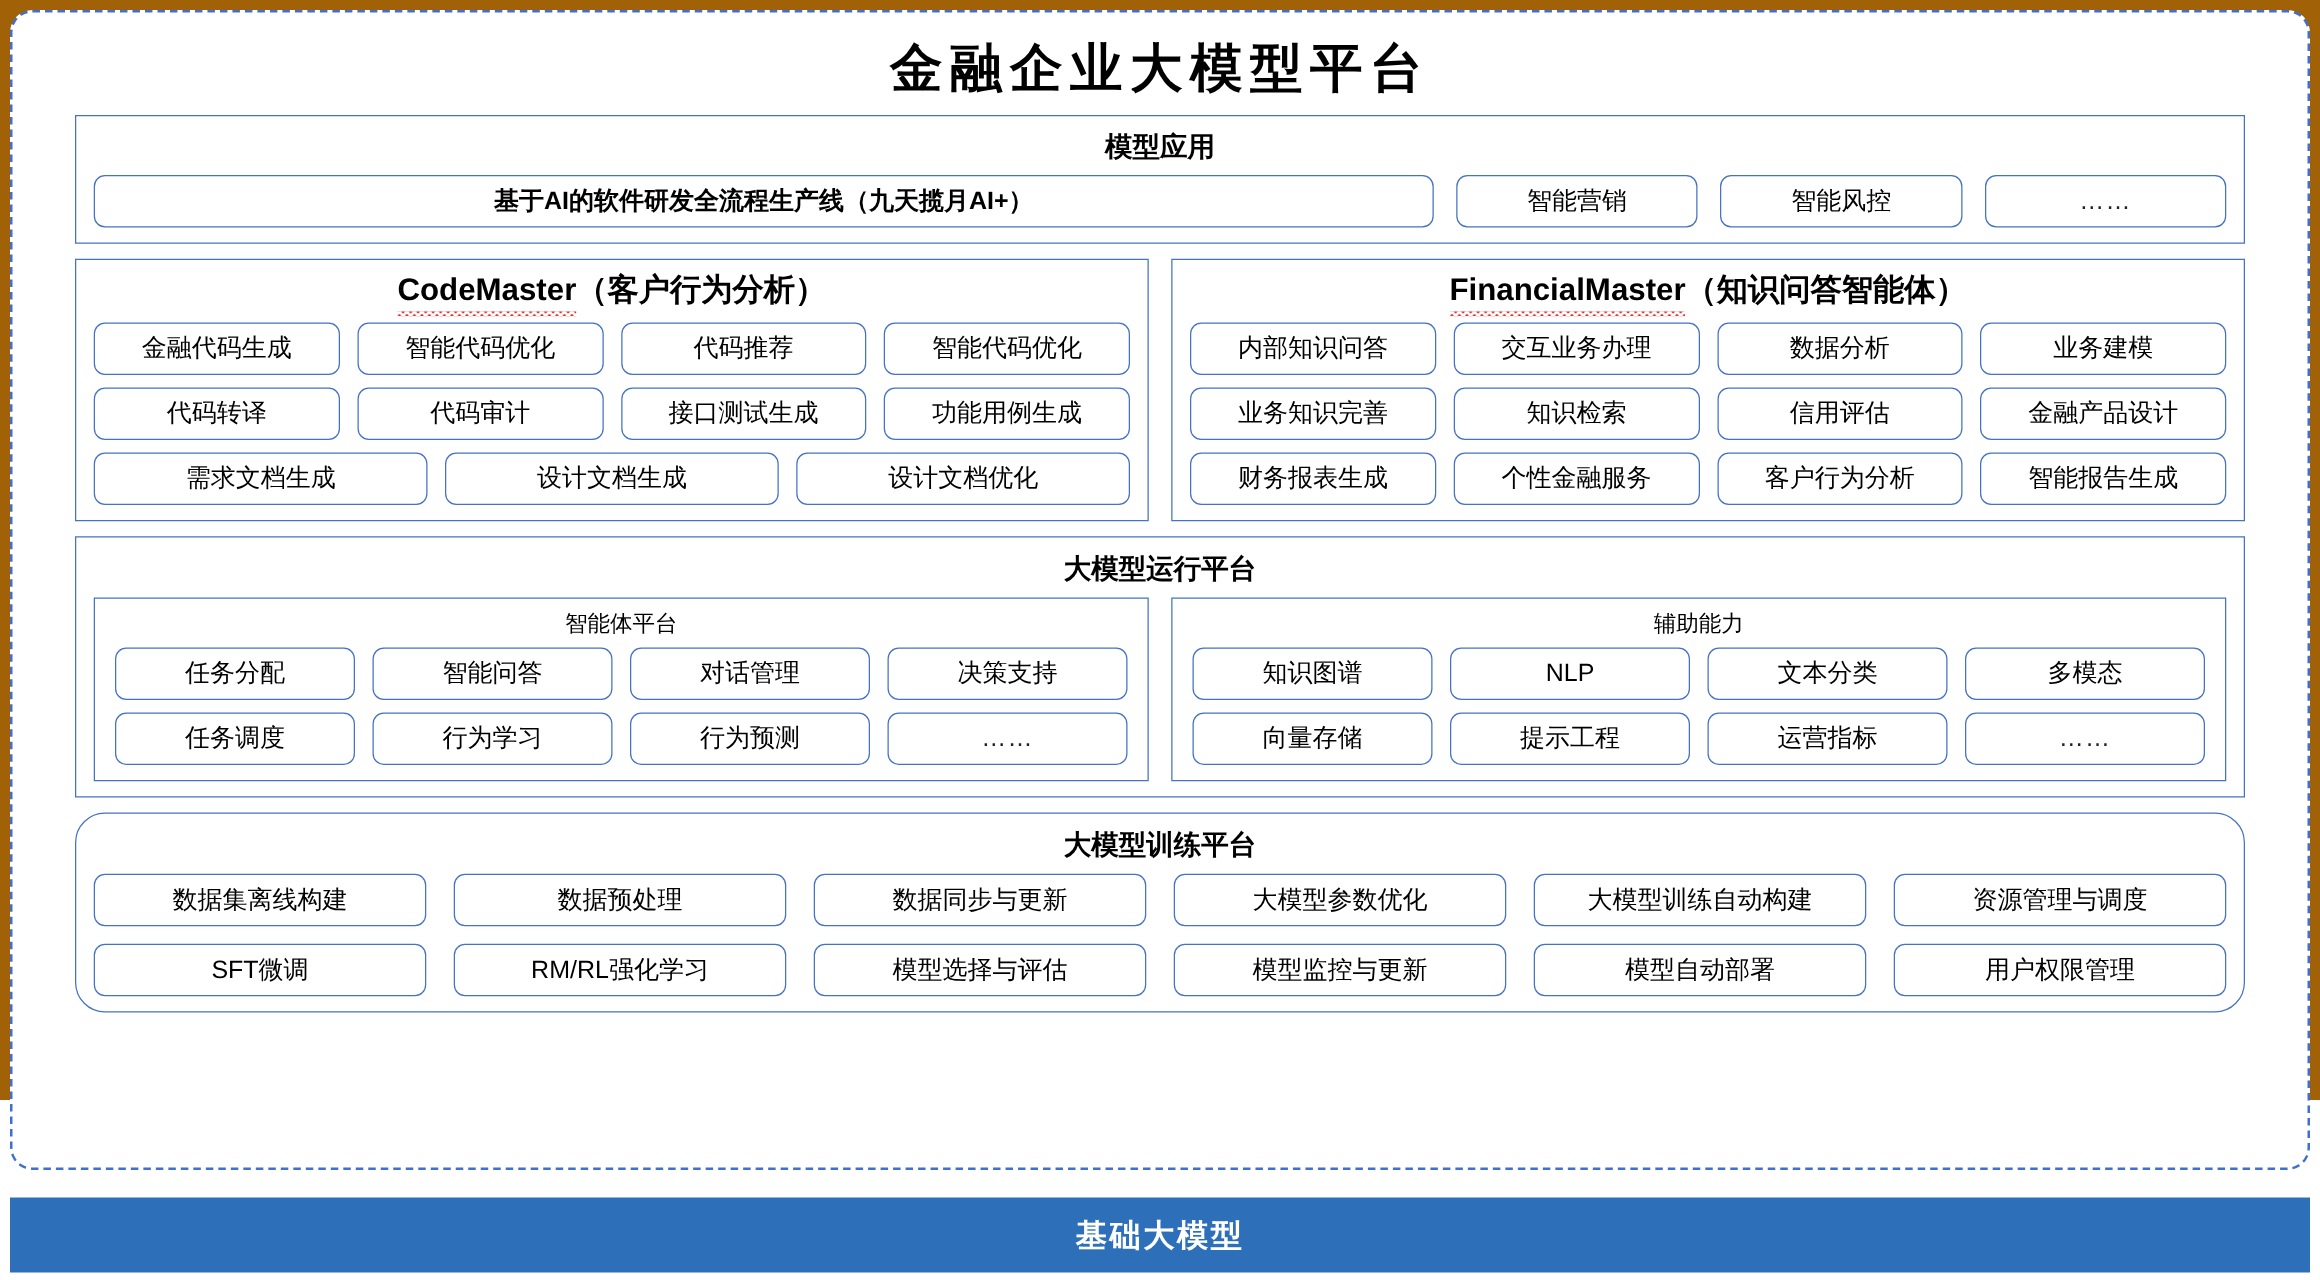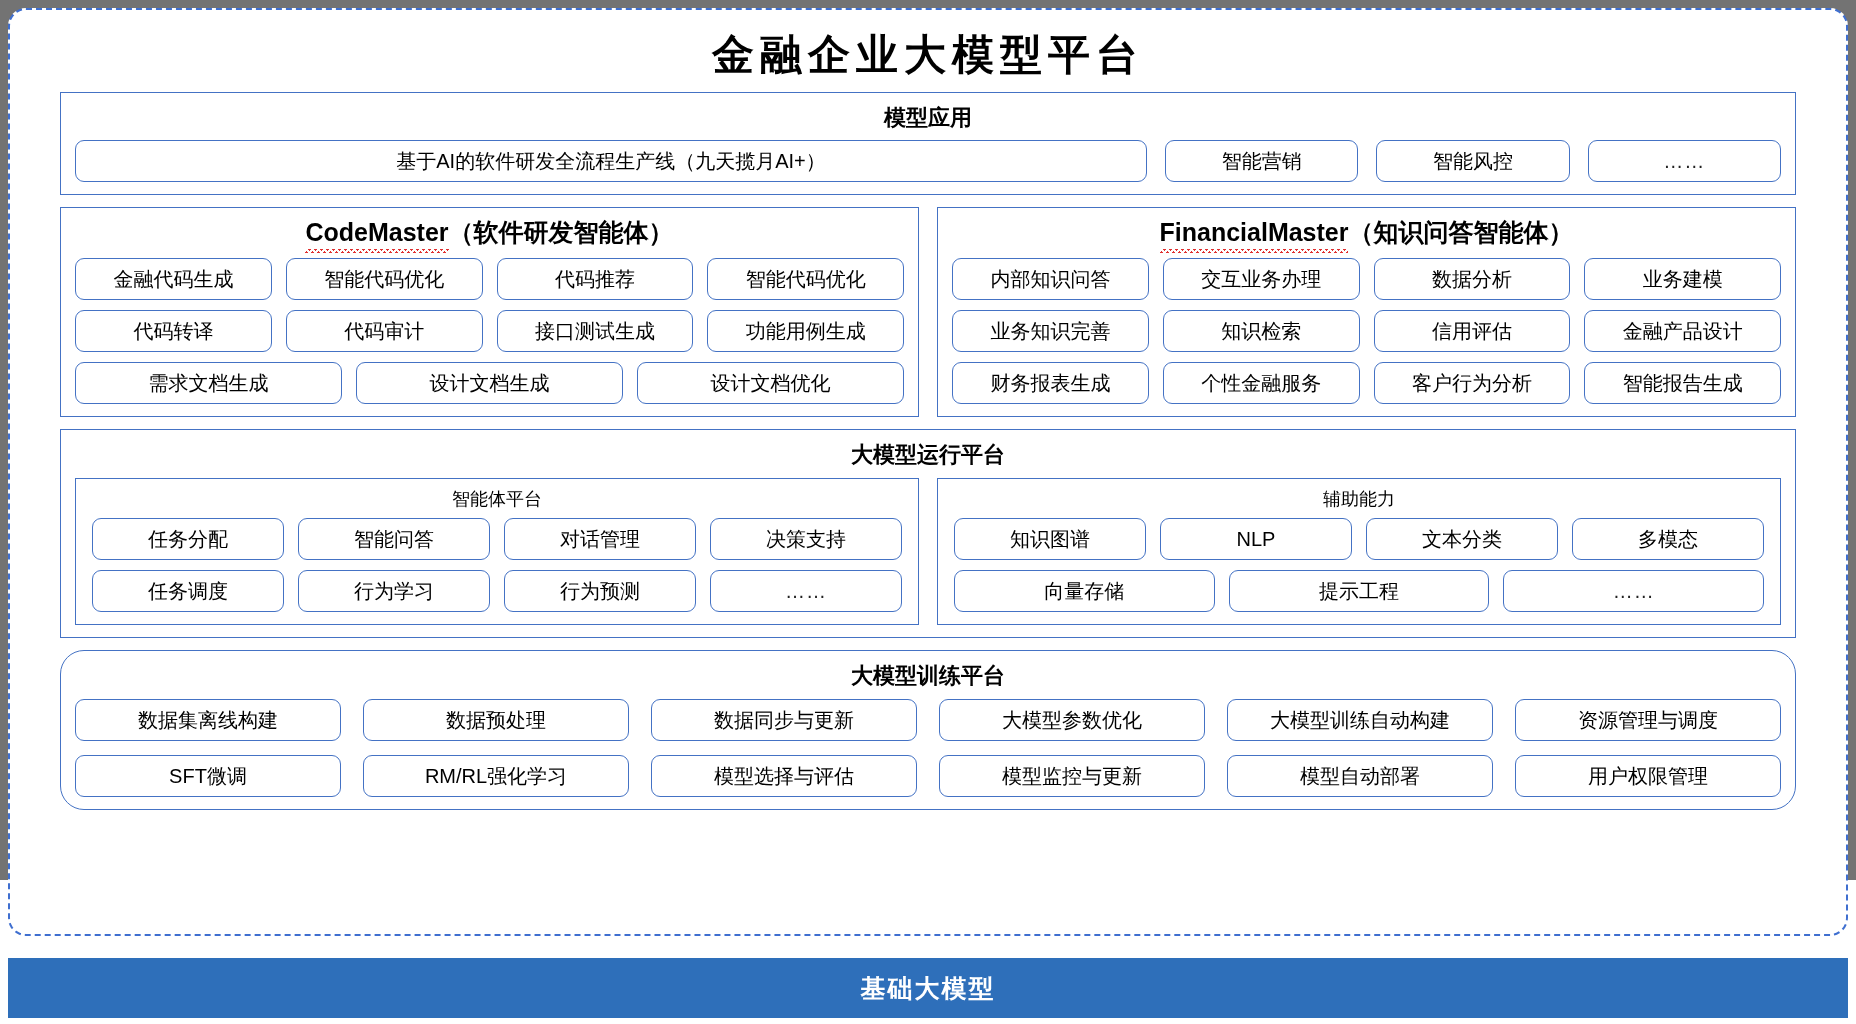--- a/index.html
+++ b/index.html
@@ -9,21 +9,21 @@
     height: 1024px;
     background: #ffffff;
     font-family: "Liberation Sans", "DejaVu Sans", sans-serif;
     overflow: hidden;
   }
 
   #root {
     position: relative;
     width: 1856px;
     height: 880px;
-    background: #737373;
+    background: #a16207;
   }
 
   
   .outer-frame {
     position: absolute;
     left: 8px;
     top: 8px;
     width: 1840px;
     height: 928px;
     border: 2px dashed #3f6fd0;
@@ -102,21 +102,21 @@
     font-size: 20px;
     line-height: 1;
     height: 42px;
     display: flex;
     align-items: center;
     justify-content: center;
     text-align: center;
     white-space: nowrap;
     padding: 0 8px;
   }
-  .pill.bold { font-weight: normal; }
+  .pill.bold { font-weight: bold; }
   .pill.ellipsis { letter-spacing: 1px; color: #222; }
 
   
   .row {
     display: flex;
     gap: 14px;
     margin-bottom: 10px;
   }
   .row:last-child { margin-bottom: 0; }
   .row > .pill { flex: 1 1 0; }
@@ -190,21 +190,21 @@
         <div class="pill bold flagship">基于AI的软件研发全流程生产线（九天揽月AI+）</div>
         <div class="pill small">智能营销</div>
         <div class="pill small">智能风控</div>
         <div class="pill small ellipsis">……</div>
       </div>
     </div>
 
     <div class="agents-wrap">
 
       <div class="agent-box">
-        <div class="section-title mixed"><span class="latin">CodeMaster</span><span>（软件研发智能体）</span></div>
+        <div class="section-title mixed"><span class="latin">CodeMaster</span><span>（客户行为分析）</span></div>
         <div class="row">
           <div class="pill">金融代码生成</div>
           <div class="pill">智能代码优化</div>
           <div class="pill">代码推荐</div>
           <div class="pill">智能代码优化</div>
         </div>
         <div class="row">
           <div class="pill">代码转译</div>
           <div class="pill">代码审计</div>
           <div class="pill">接口测试生成</div>
@@ -265,20 +265,21 @@
           <div class="sub-title">辅助能力</div>
           <div class="row">
             <div class="pill">知识图谱</div>
             <div class="pill">NLP</div>
             <div class="pill">文本分类</div>
             <div class="pill">多模态</div>
           </div>
           <div class="row">
             <div class="pill">向量存储</div>
             <div class="pill">提示工程</div>
+            <div class="pill">运营指标</div>
             <div class="pill ellipsis">……</div>
           </div>
         </div>
 
       </div>
     </div>
 
     <div class="section">
       <div class="section-title">大模型训练平台</div>
       <div class="grid6">

